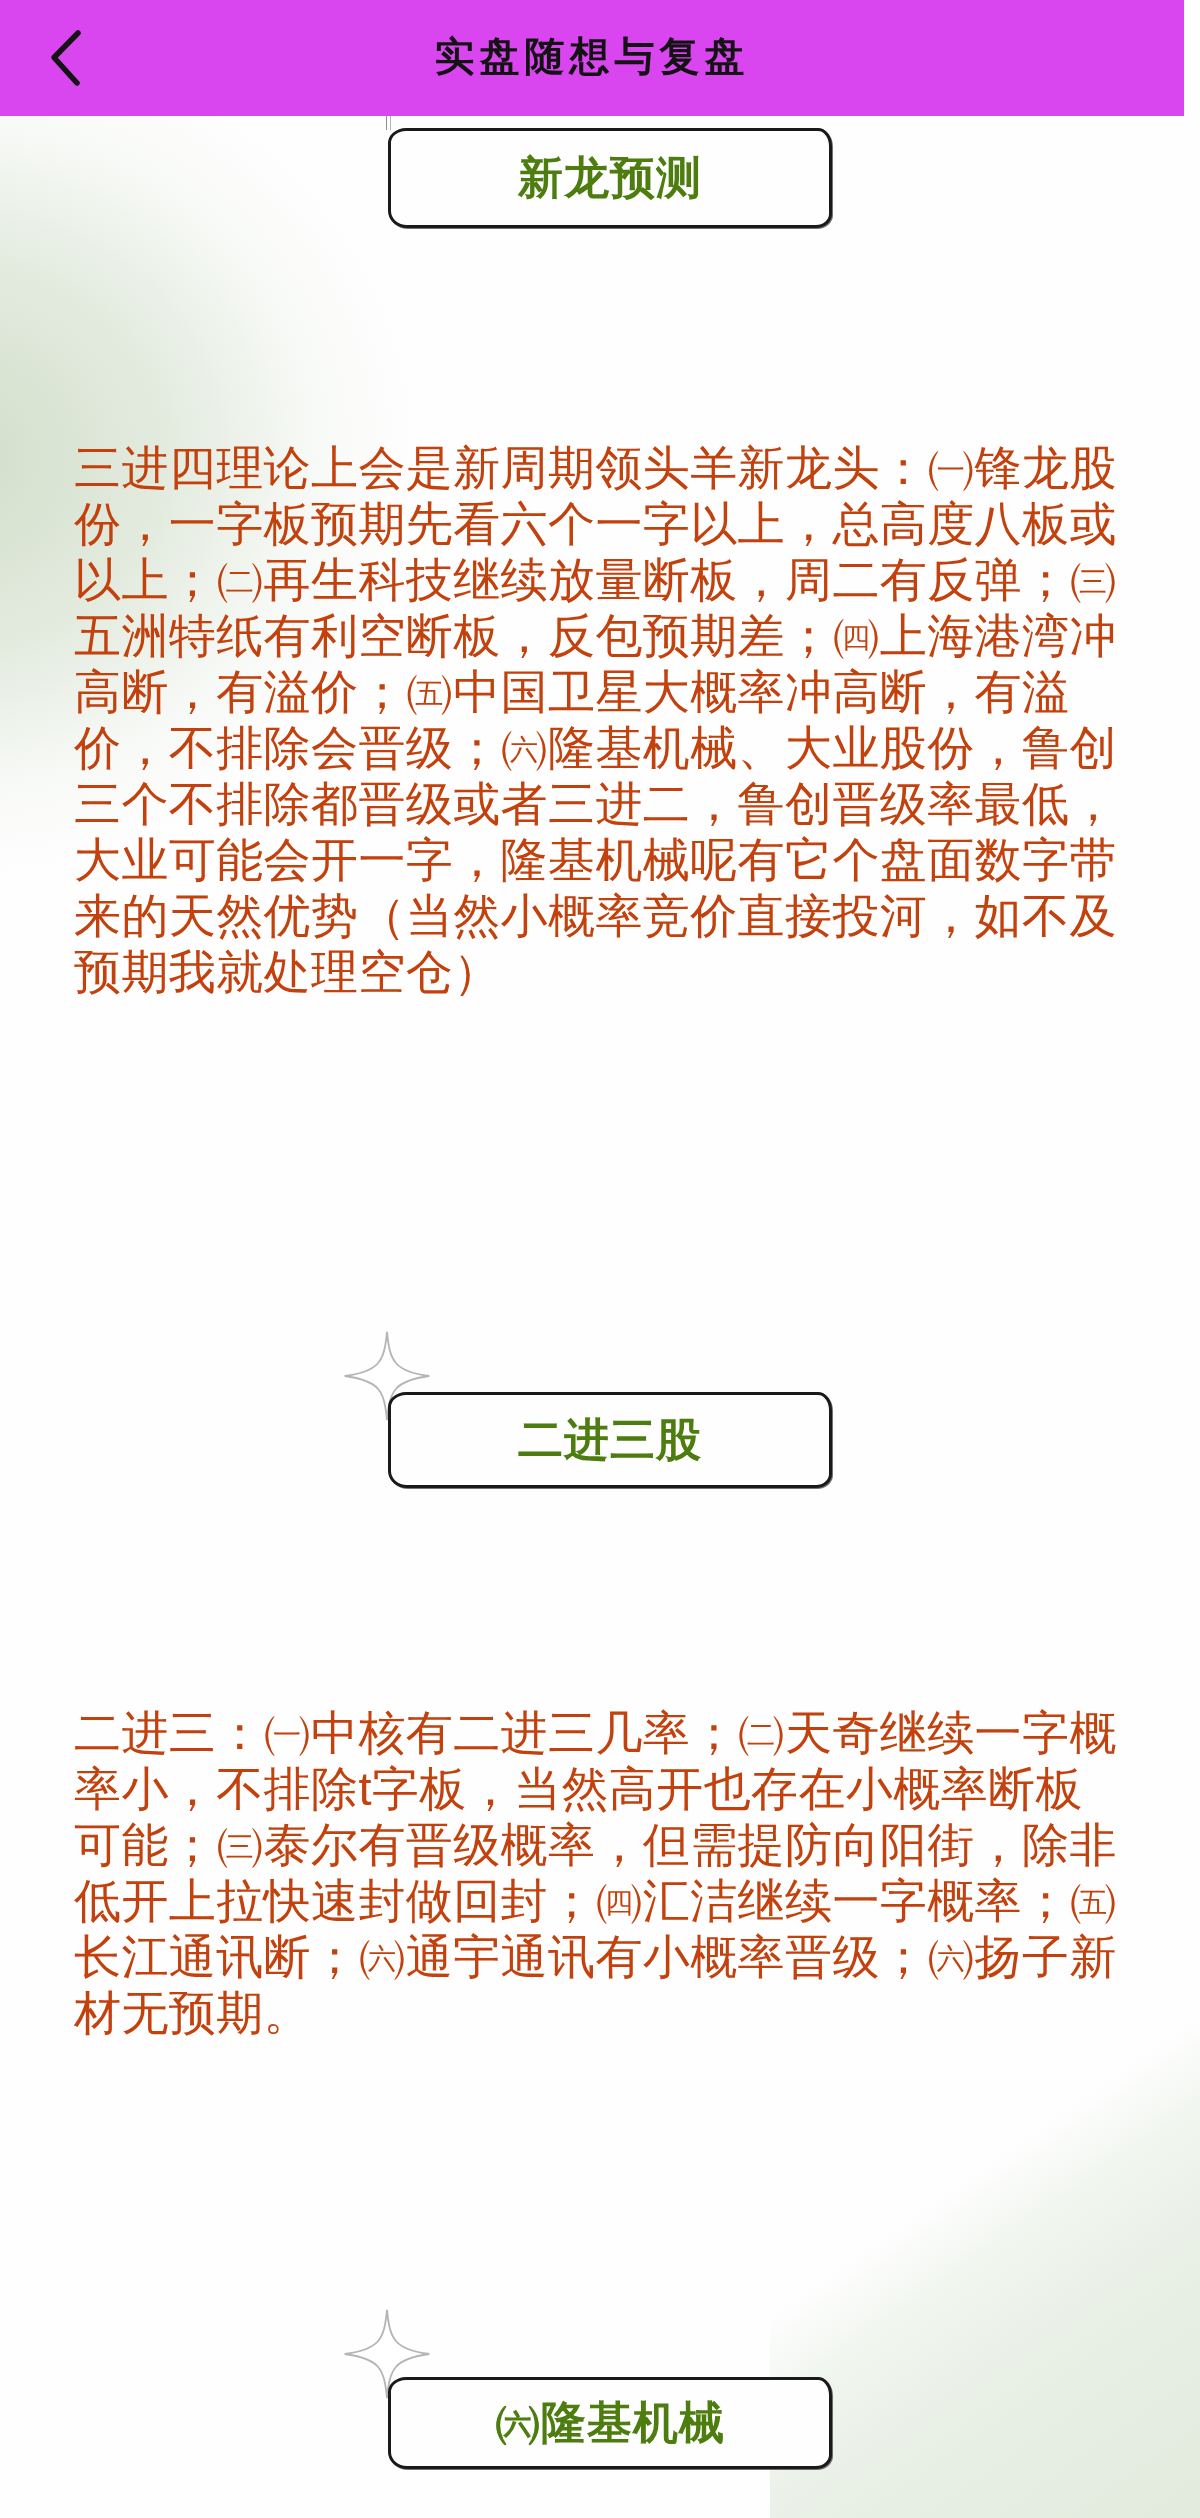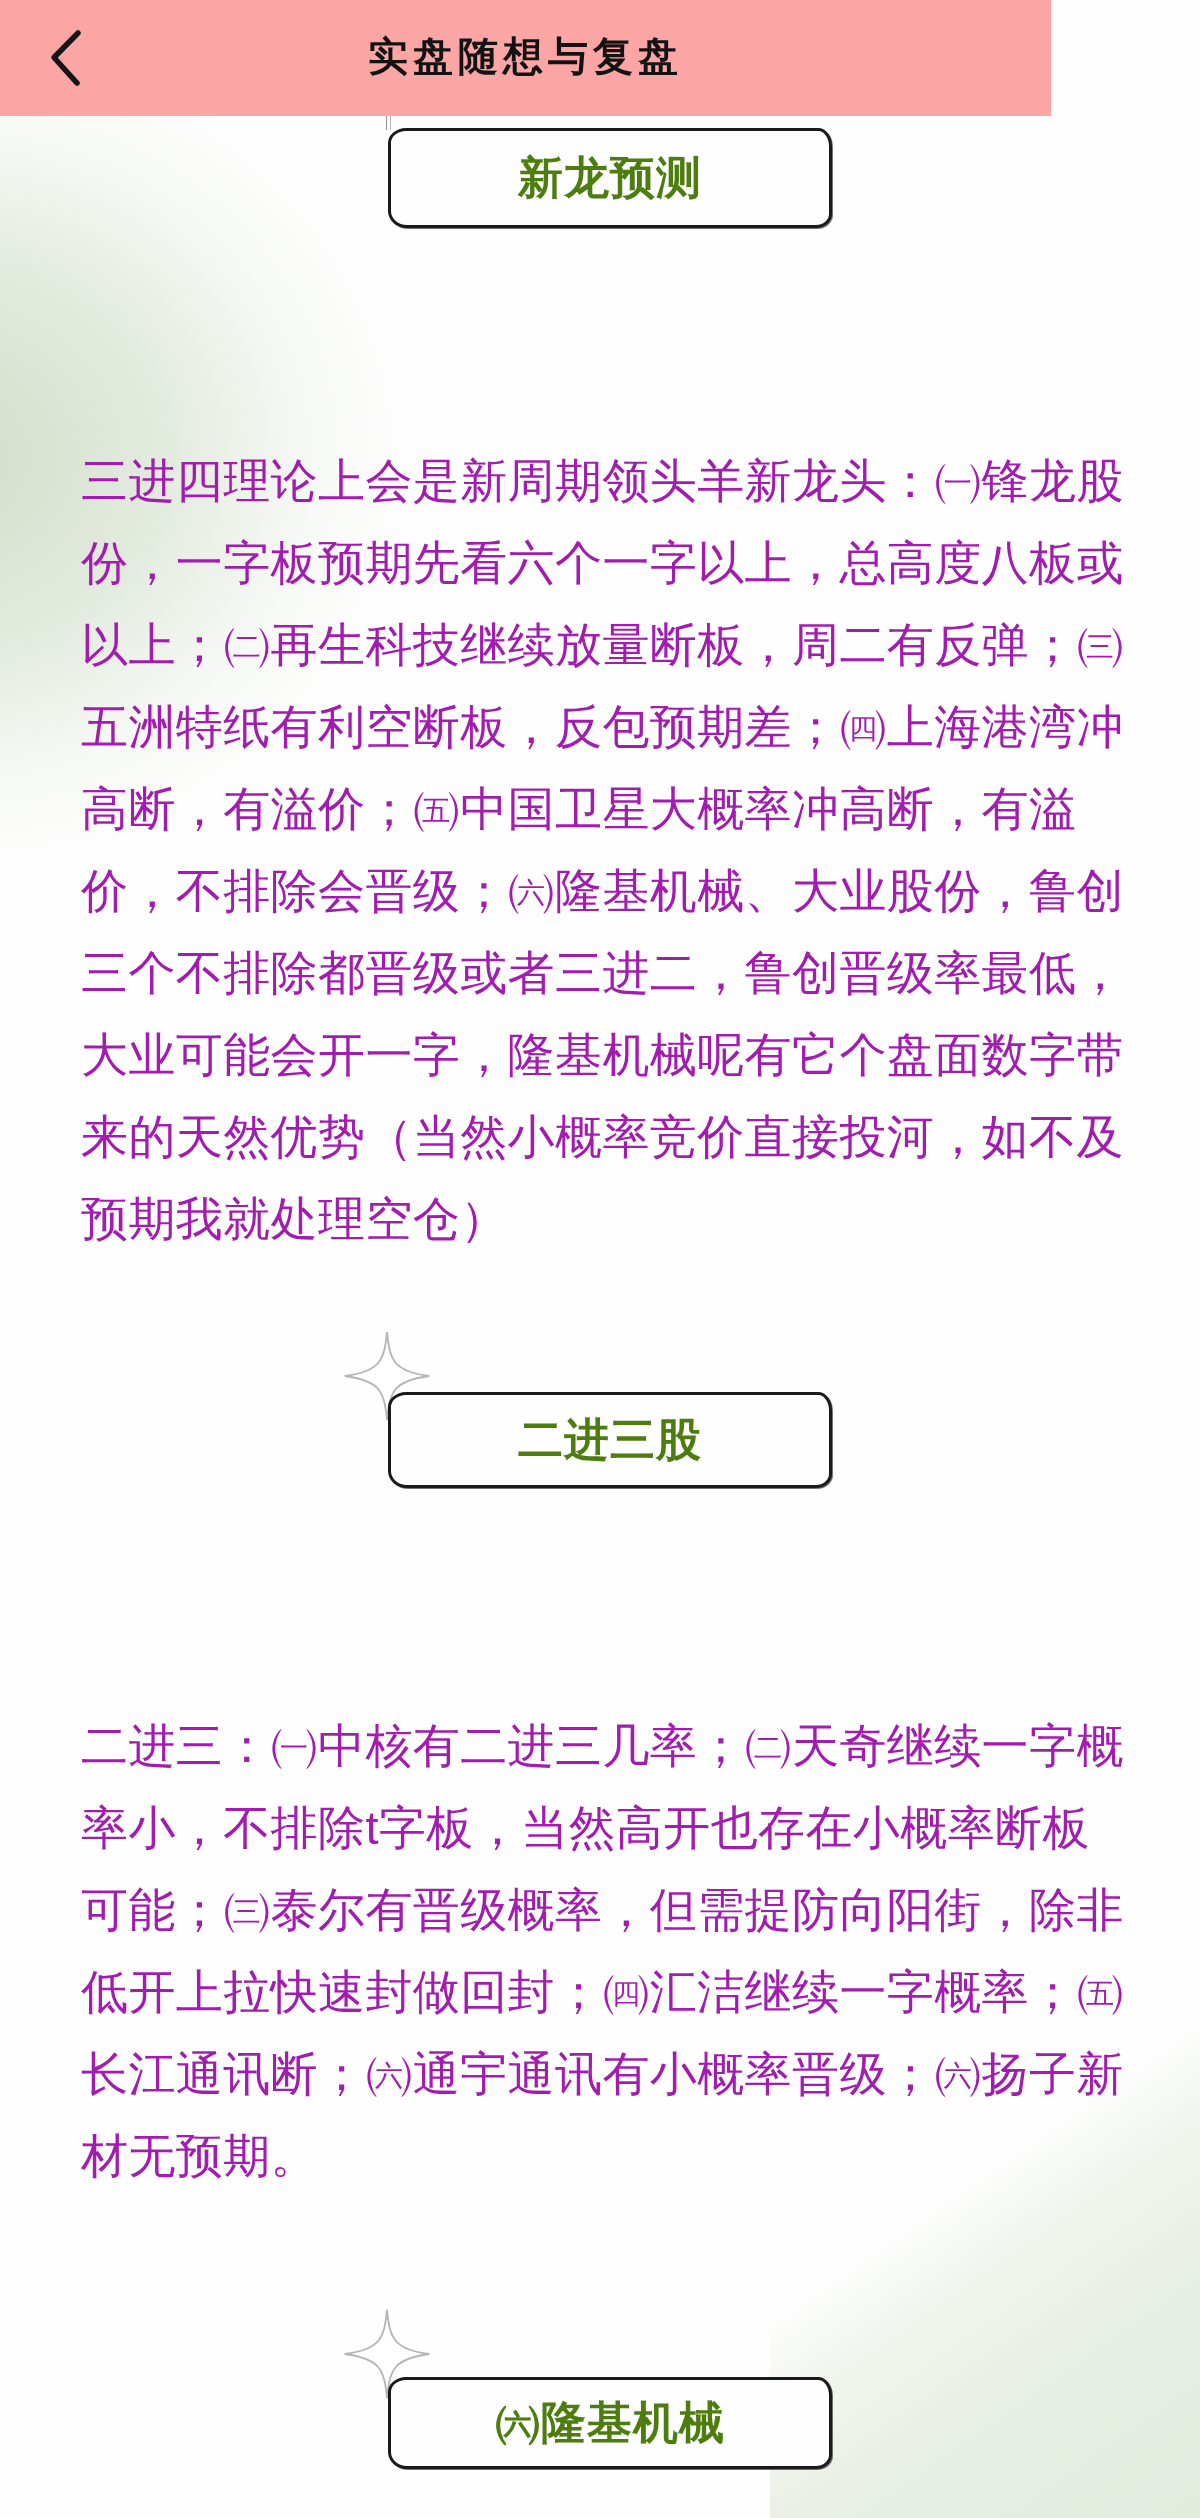--- a/index.html
+++ b/index.html
@@ -3,22 +3,22 @@
 <meta charset="utf-8">
 <style>
   html,body{margin:0;padding:0;background:#e9e9e9;}
   .page{
     position:relative;width:1200px;height:2518px;margin:0 auto;
     background:#fefefe;overflow:hidden;
     font-family:"Liberation Sans",sans-serif;
   }
   
   .appbar{
-    position:absolute;top:0;left:0;width:1051px;height:116px;
-    background:#fca5a5;z-index:5;
+    position:absolute;top:0;left:0;width:1184px;height:116px;
+    background:#d946ef;z-index:5;
   }
   .back-btn{
     position:absolute;left:30px;top:14px;width:70px;height:88px;
     background:none;border:none;padding:0;cursor:pointer;
     display:flex;align-items:center;justify-content:center;
   }
   .appbar-title{
     position:absolute;left:0;top:0;width:100%;height:116px;
     line-height:112px;text-align:center;
     font-size:40px;font-weight:600;letter-spacing:5px;color:#131313;
@@ -58,23 +58,23 @@
   .badge-1{top:128px;height:94px;}
   .badge-2{top:1392px;height:90px;}
   .badge-3{top:2377px;height:86px;}
   .overshoot{
     position:absolute;left:386px;top:110px;width:3px;height:20px;
     border-left:1px solid #8f8f8f;border-right:1px solid #b5b5b5;
     z-index:4;
   }
   
   .para{
-    position:absolute;left:81px;width:1046px;
-    font-size:47px;font-weight:500;line-height:82px;
-    letter-spacing:0.4px;color:#a21caf;
+    position:absolute;left:74px;width:1046px;
+    font-size:47px;font-weight:500;line-height:56px;
+    letter-spacing:0.4px;color:#c2410c;
     white-space:pre;text-align:left;z-index:2;
   }
   .para-1{top:440px;}
   .para-2{top:1705px;}
   
   .sparkle{position:absolute;z-index:2;}
   .sparkle-1{left:341px;top:1326px;}
   .sparkle-2{left:341px;top:2304px;}
 </style>
 </head>

